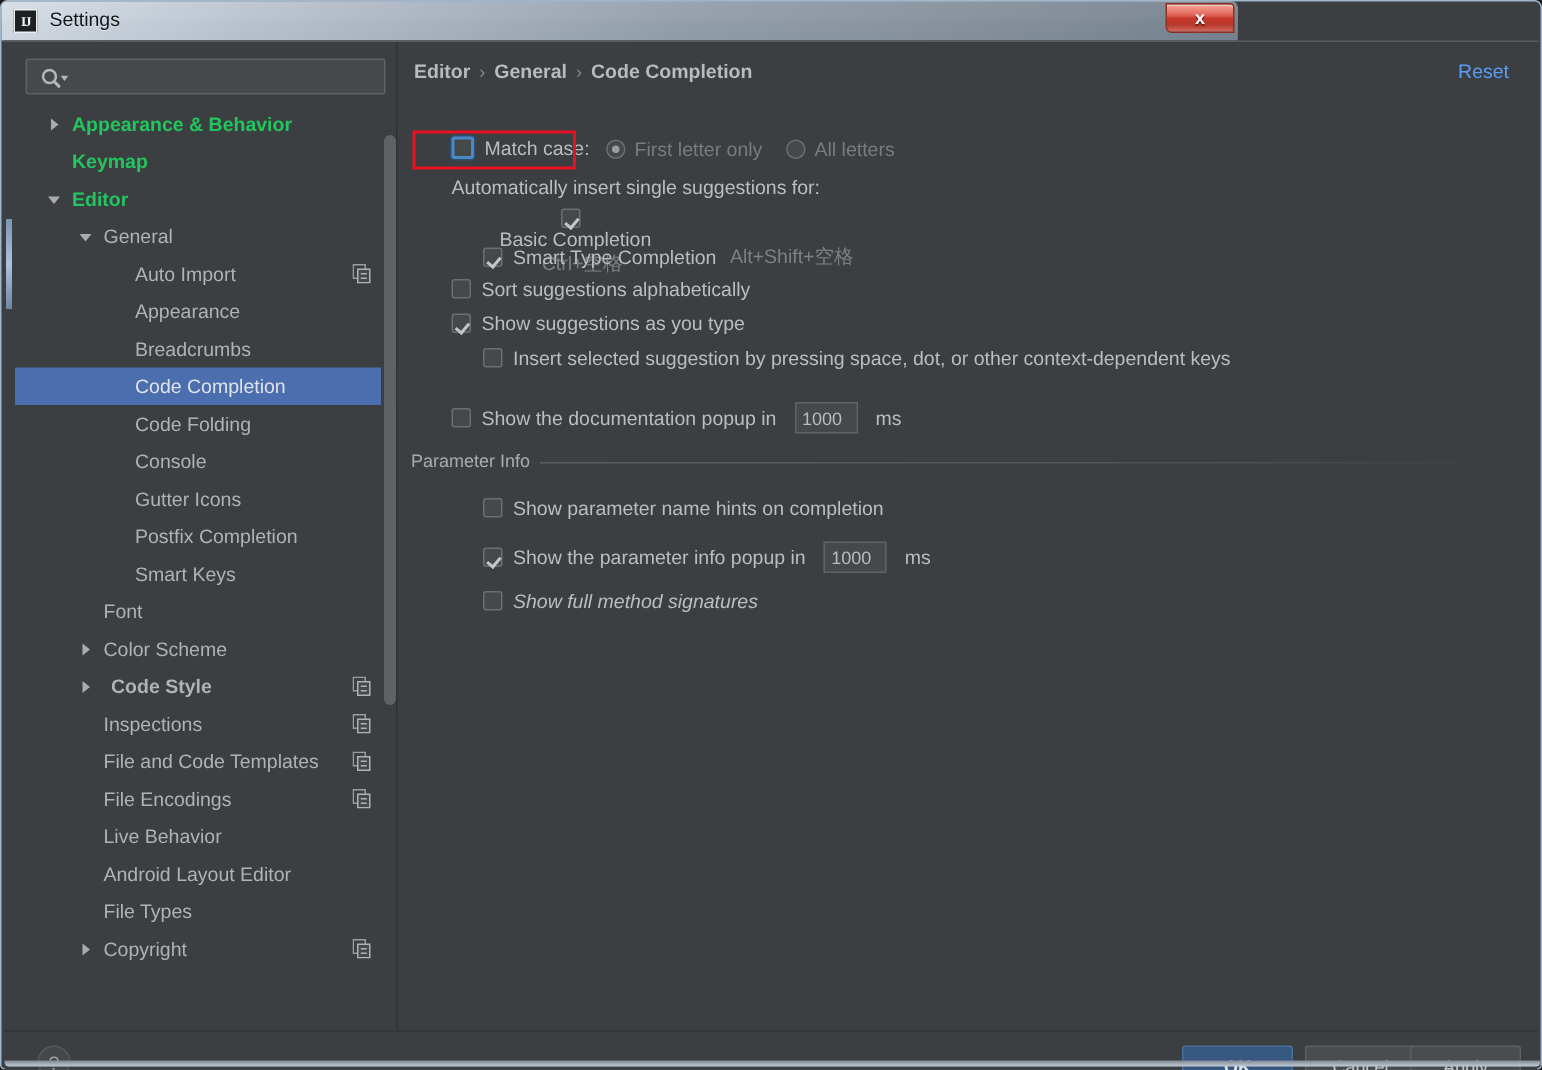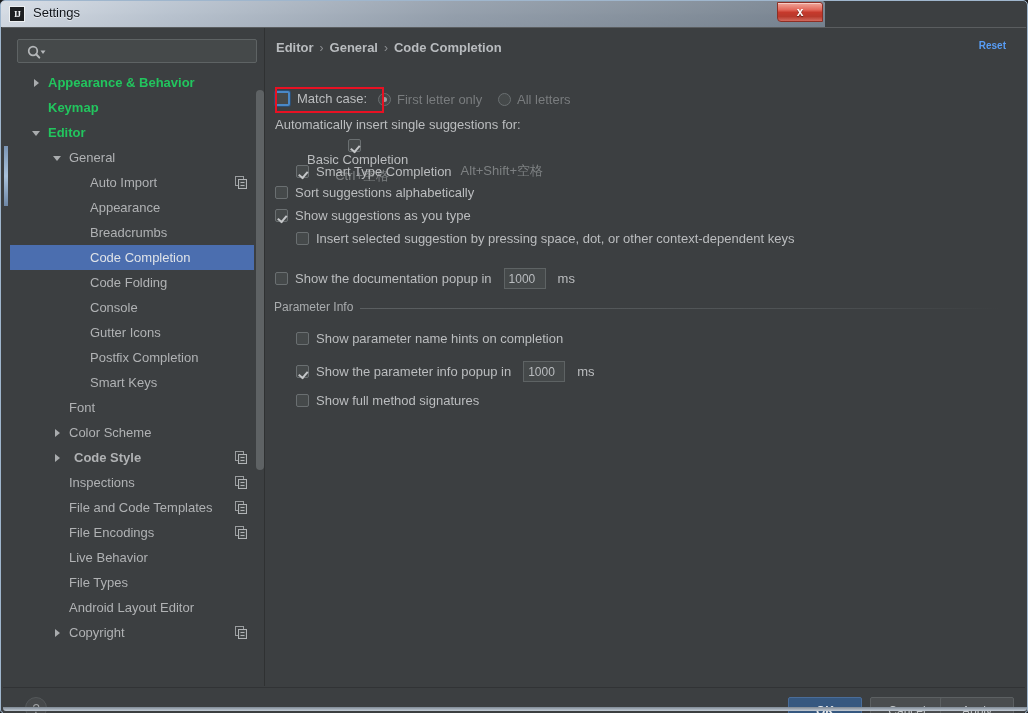--- a/index.html
+++ b/index.html
@@ -159,29 +159,30 @@
     background: #3c3f41;
   }
   #breadcrumb {
     position: absolute; left: 10px; top: 12px;
     font-size: 13px; font-weight: bold; color: #b9bcbf;
     display: flex; align-items: center; gap: 6px;
   }
   #breadcrumb .sep { color: #8b8e91; font-weight: normal; font-size: 12px; }
   #reset-link {
     position: absolute; right: 20px; top: 12px;
-    font-size: 10px; font-weight: bold; color: #589df6;
+    font-size: 13px; font-weight: normal; color: #589df6;
     cursor: pointer;
   }
 
   .cb-row {
     position: absolute;
     display: flex; align-items: center;
     font-size: 13px; color: #bbbdbf;
     white-space: nowrap;
+    padding-left: 26px;
   }
   .cb-row.dim { color: #797c7e; }
 
   
   .cbox {
     width: 13px; height: 13px;
     border: 1px solid #6a6f71;
     background: #45494a;
     border-radius: 2px;
     margin-right: 7px;
@@ -440,24 +441,24 @@
               <rect x="0.5" y="0.5" width="8" height="9" fill="none" stroke="#9a9d9f"></rect>
               <rect x="3.5" y="3.5" width="8" height="9" fill="#45494a" stroke="#b0b3b5"></rect>
               <line x1="5.5" y1="6.5" x2="9.5" y2="6.5" stroke="#b0b3b5"></line>
               <line x1="5.5" y1="9.5" x2="9.5" y2="9.5" stroke="#b0b3b5"></line>
             </svg>
           </div>
           <div class="tree-row">
             <span class="tree-label" style="margin-left: 59px;">Live Behavior</span>
           </div>
           <div class="tree-row">
+            <span class="tree-label" style="margin-left: 59px;">Android Layout Editor</span>
+          </div>
+          <div class="tree-row">
             <span class="tree-label" style="margin-left: 59px;">File Types</span>
-          </div>
-          <div class="tree-row">
-            <span class="tree-label" style="margin-left: 59px;">Android Layout Editor</span>
           </div>
           <div class="tree-row">
             <svg class="tree-arrow" viewBox="0 0 12 12" style="left:41px">
               <path d="M4 2 L9 6 L4 10 Z" fill="#a9acae"></path>
             </svg>
             <span class="tree-label" style="margin-left: 59px;">Copyright</span>
             <svg class="row-icon" viewBox="0 0 13 13">
               <rect x="0.5" y="0.5" width="8" height="9" fill="none" stroke="#9a9d9f"></rect>
               <rect x="3.5" y="3.5" width="8" height="9" fill="#45494a" stroke="#b0b3b5"></rect>
               <line x1="5.5" y1="6.5" x2="9.5" y2="6.5" stroke="#b0b3b5"></line>
@@ -545,21 +546,21 @@
         <span>Show parameter name hints on completion</span>
       </div>
 
       <div class="cb-row" style="left:30px; top:333px;">
         <div class="cbox checked"></div>
         <span>Show the parameter info popup in</span>
         <input class="num-field" type="text" value="1000" style="">
         <span>ms</span>
       </div>
 
-      <div class="cb-row" style="left:30px; top:365px;">
+      <div class="cb-row" style="left:30px; top:365px;font-style:italic;">
         <div class="cbox"></div>
         <span>Show full method signatures</span>
       </div>
     </div>
 
     <div id="annot-box"></div>
 
     <div id="bottombar">
       <div id="help-btn">
         <span>?</span>

